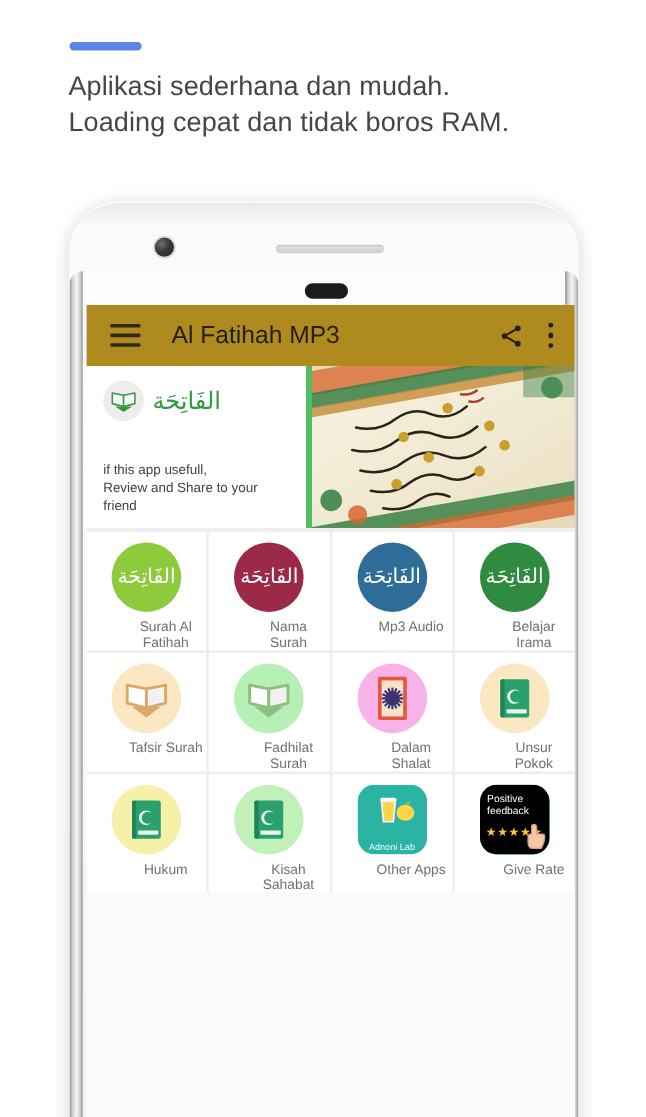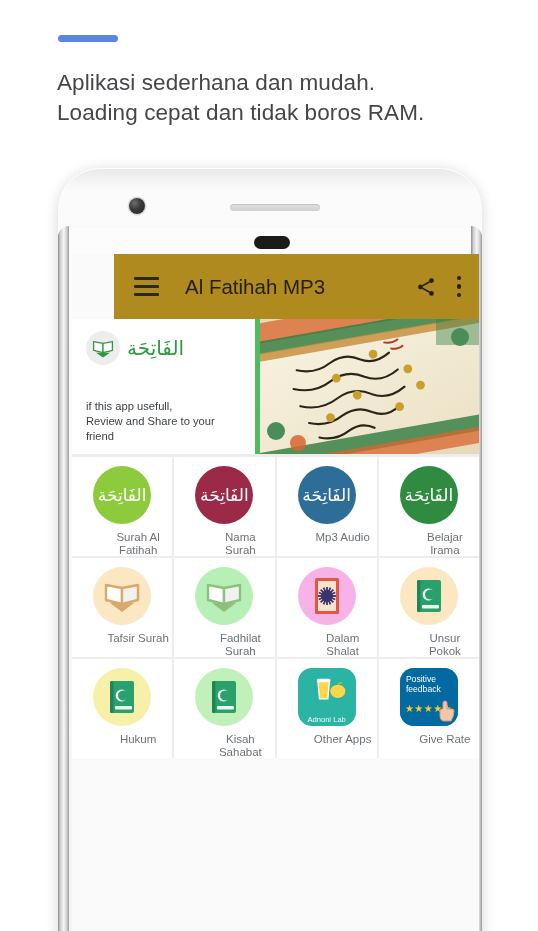--- a/index.html
+++ b/index.html
@@ -27,21 +27,21 @@
     left: 58px;
     top: 35px;
     width: 60px;
     height: 7px;
     border-radius: 4px;
     background: #5c86e6;
   }
   .headline {
     position: absolute;
     left: 57px;
-    top: 68px;
+    top: 57px;
     width: 460px;
     color: #444649;
     font-size: 22.5px;
     line-height: 30px;
     letter-spacing: 0.1px;
     white-space: pre-line;
   }
 
   
   .phone {
@@ -104,27 +104,26 @@
     top: 86px;
     width: 407px;
     height: 714px;
     background: #fafafa;
     overflow: hidden;
   }
 
   
   .appbar {
     position: relative;
-    height: 65px;
+    height: 51px;
     background: #af8a1f;
     display: flex;
     align-items: center;
     padding: 0 18px 0 20px;
     box-sizing: border-box;
-    margin-left: 42px;
   }
   .hamburger {
     width: 25px; height: 19px;
     display: flex; flex-direction: column; justify-content: space-between;
     flex: none;
   }
   .hamburger i {
     display: block; height: 2.6px; width: 100%;
     background: #2e2a17; border-radius: 1px;
   }
@@ -216,21 +215,21 @@
     color: #6d7276;
     text-align: center;
     line-height: 13px;
     padding: 0 2px;
     margin-left: 32px;
   }
 
   
   .otherapps { width: 100%; height: 100%; background: #2bb3a3; display:flex; flex-direction:column; align-items:center; justify-content:flex-start; padding-top:5px; box-sizing:border-box; }
   .oa-label { font-size: 7.6px; color: #eafffb; margin-top: 12px; font-family: "Liberation Sans", sans-serif; }
-  .giverate { width: 100%; height: 100%; background: #0369a1; position: relative; }
+  .giverate { width: 100%; height: 100%; background: #000000; position: relative; }
   .gr-text { position: absolute; left: 6px; top: 6px; color: #ffffff; font-size: 8.6px; line-height: 10px; text-align: left; white-space: pre-line; }
   .gr-stars { position: absolute; left: 5px; bottom: 12px; display: flex; gap: 0.5px; }
   .gr-stars span { color: #ffc928; font-size: 10px; line-height: 10px; }
 
   .screen-filler { background: #fafafa; height: 300px; }
 </style>
 </head>
 <body>
 
 <div class="promo">

